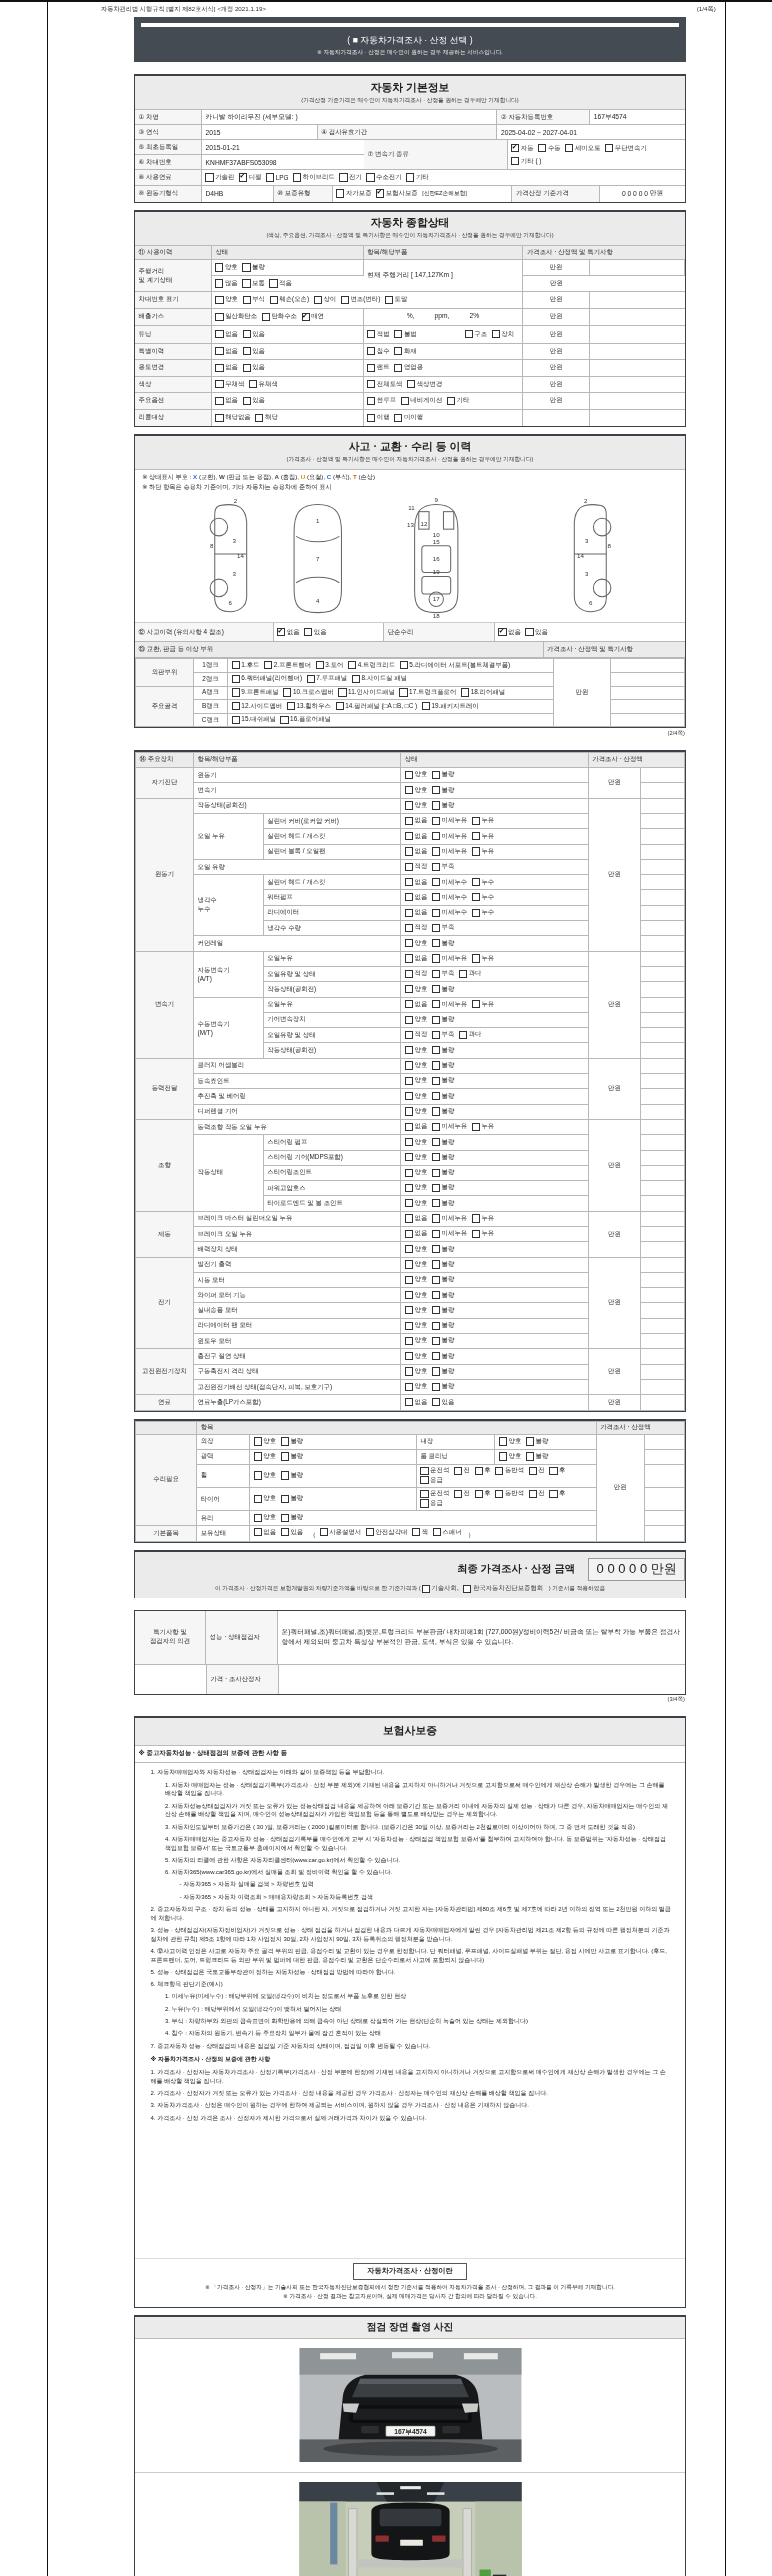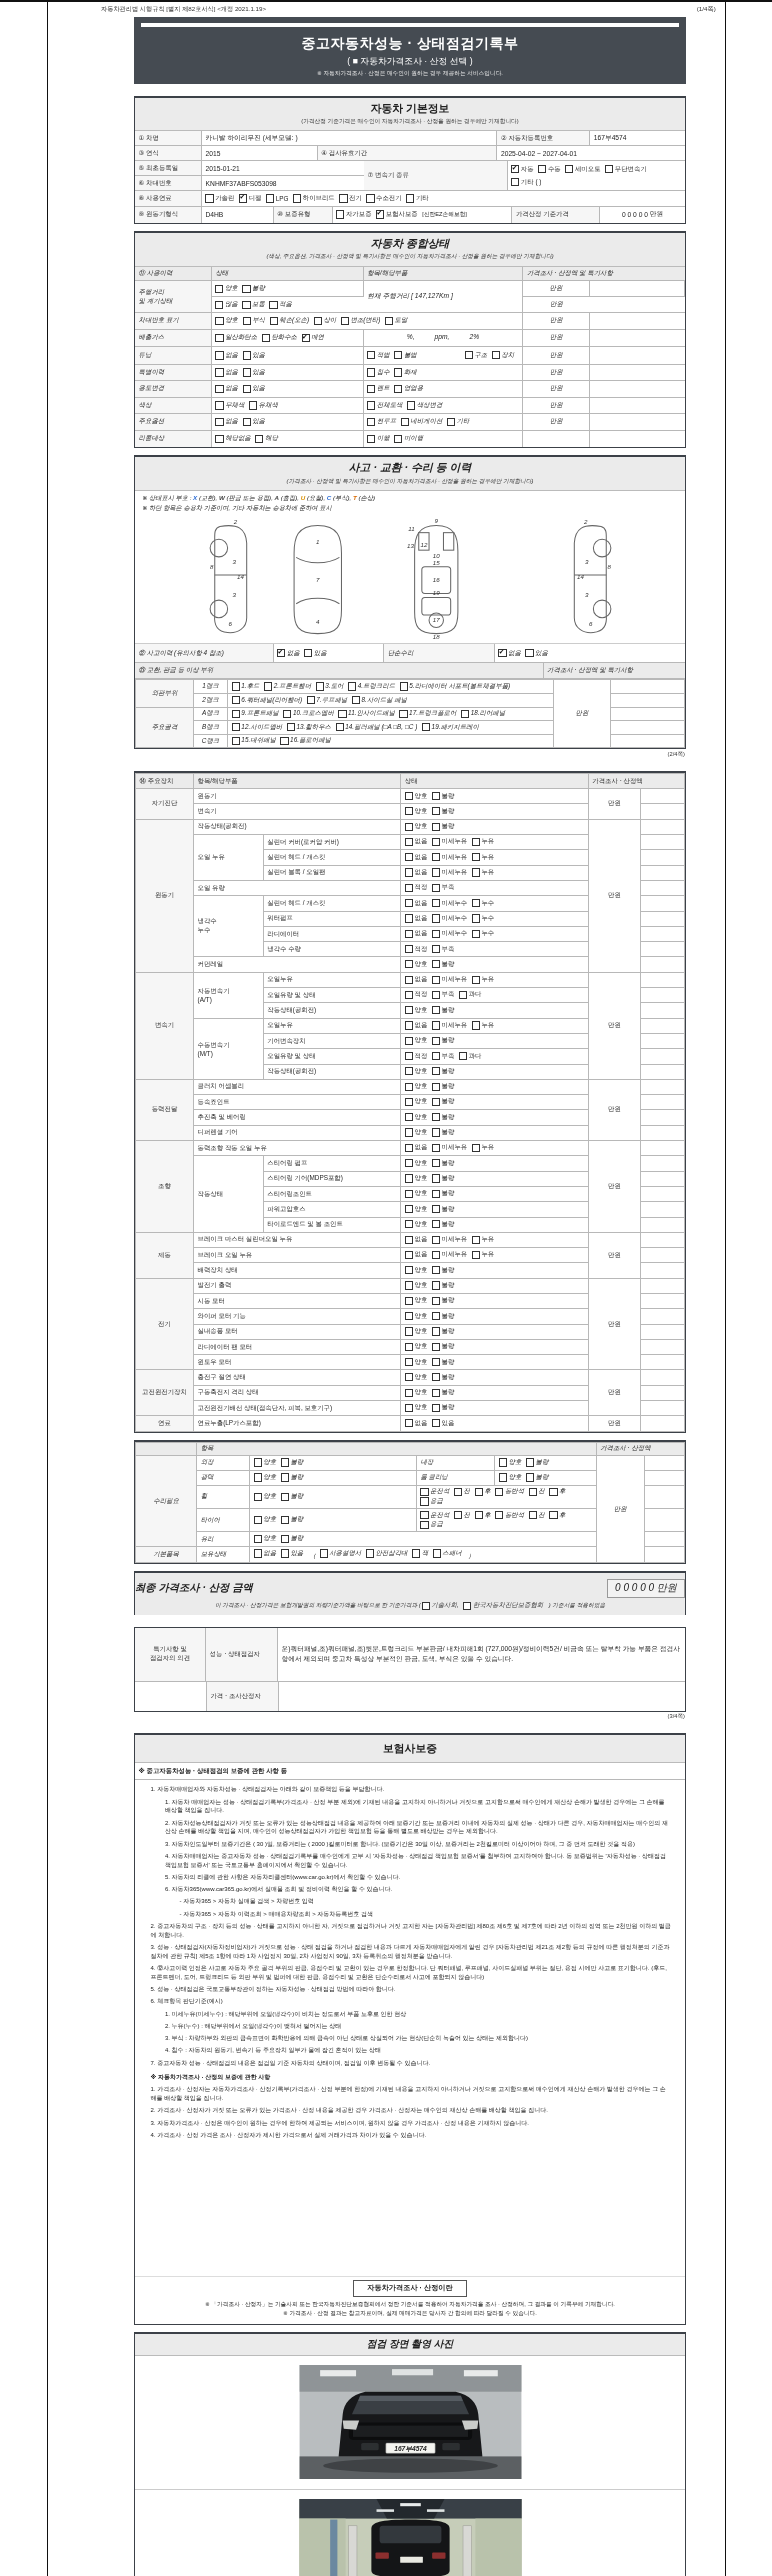--- a/index.html
+++ b/index.html
@@ -14,21 +14,21 @@
   .stripe{height:4.6px;background:#fff;margin:4.1px 7.2px 7.2px;}
   .band .t1{font-size:14px;font-weight:bold;letter-spacing:0.5px;}
   .band .t2{font-size:8.8px;margin-top:3.1px;}
   .band .t3{font-size:5.7px;margin-top:2.6px;color:#eee;}
   .band .docno{text-align:left;font-size:7.2px;font-weight:bold;padding:5.2px 0 0 5.2px;}
   
   .sechead{background:#ebebeb;border-bottom:0.5px solid #bbb;text-align:center;padding:4.1px 0 4.6px;}
   .sechead .h1{font-size:10.8px;font-weight:bold;}
   .sechead .h2{font-size:5.7px;margin-top:2.1px;color:#333;}
   .box{border:1.5px solid #3c4148;border-top-width:2.1px;margin-top:12px;}
-  .mt14{margin-top:7.2px;font-style:italic;}
+  .mt14{margin-top:7.2px;}
   
   .r{display:flex;}
   .c{border-right:0.5px solid #b8b8b8;border-bottom:0.5px solid #b8b8b8;padding:1.5px 3.6px;display:flex;align-items:center;box-sizing:border-box;}
   .c:last-child{border-right:none;}
   .lab{background:#f6f6f6;font-size:6.4px;}
   .hd{background:#ebebeb;font-size:6.4px;}
   .ctr{justify-content:center;text-align:center;}
   .nob{border-bottom:none;}
   
   .opt{display:inline-flex;align-items:center;margin-right:4.6px;white-space:nowrap;}
@@ -65,21 +65,20 @@
 
     <div class="topline">
       <span>자동차관리법 시행규칙 [별지 제82호서식] &lt;개정 2021.1.19&gt;</span>
       <span>(1/4쪽)</span>
     </div>
 
     <div class="content">
 
       <div class="band">
         <div class="stripe"></div>
-        <div class="t1">중고자동차성능 · 상태점검기록부</div>
         <div class="t2">( ■ 자동차가격조사 · 산정 선택 )</div>
         <div class="t3">※ 자동차가격조사 · 산정은 매수인이 원하는 경우 제공하는 서비스입니다.</div>
       </div>
 
       <div class="box">
         <div class="sechead">
           <div class="h1">자동차 기본정보</div>
           <div class="h2">(가격산정 기준가격은 매수인이 자동차가격조사 · 산정을 원하는 경우에만 기재합니다)</div>
         </div>
         <div class="r" style="height:15px;">
@@ -1349,23 +1348,23 @@
               <span>）</span>
             </td>
             <td></td>
           </tr>
         </tbody>
           </table>
       </div>
 
       <div class="box mt14" style="border-bottom-width:0">
         <div class="sechead" style="border-bottom:none;padding:5.2px 0 4.1px">
-          <div style="display:flex;justify-content:space-between;align-items:center;gap:13.4px;">
+          <div style="display:flex;justify-content:flex-end;align-items:center;gap:13.4px;margin-left:23px;">
             <span class="h1" style="font-size:10.3px;font-weight:bold">최종 가격조사 · 산정 금액</span>
-            <span style="border:0.5px solid #999;background:#f3f3f3;padding:1.5px 7.2px;font-size:10px;">
+            <span style="border:0.5px solid #999;background:#f3f3f3;padding:1.5px 7.2px;font-size:13px;">
               <span>0 0 0 0 0</span> <span>만원</span>
             </span>
           </div>
           <div class="h2" style="margin-top:3.6px;display:flex;justify-content:center;align-items:center;">
             <span>이 가격조사 · 산정가격은 보험개발원의 차량기준가액을 바탕으로 한 기준가격과 (</span>
             <span class="cg" style="margin:0 1px"><span class="opt">
                   <span class="cb"></span>
                   <span class="cl">기술사회,</span>
                 </span><span class="opt">
                   <span class="cb"></span>

